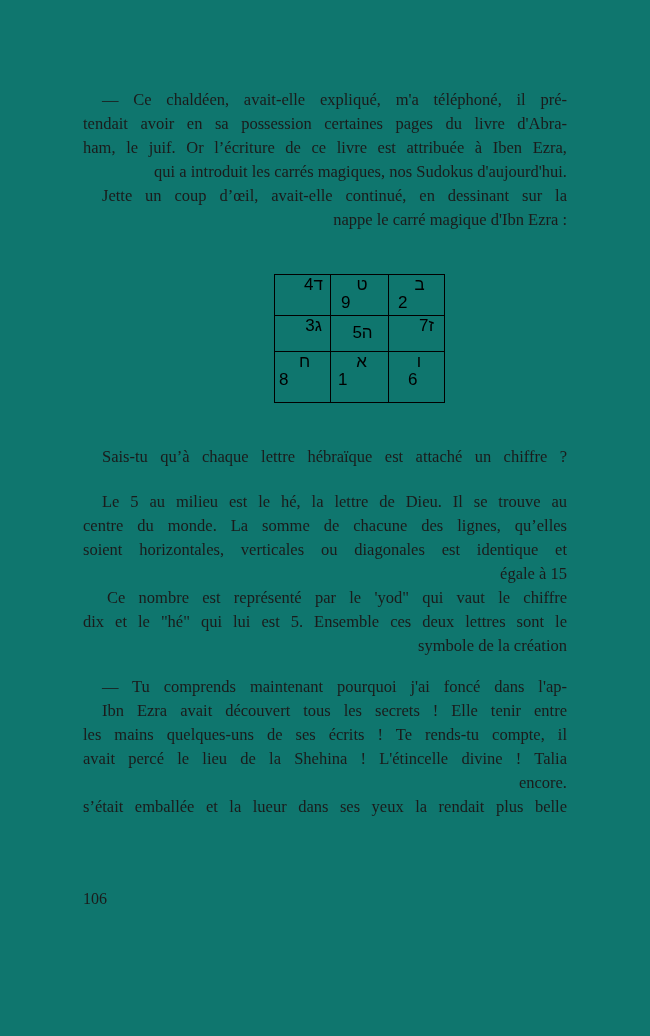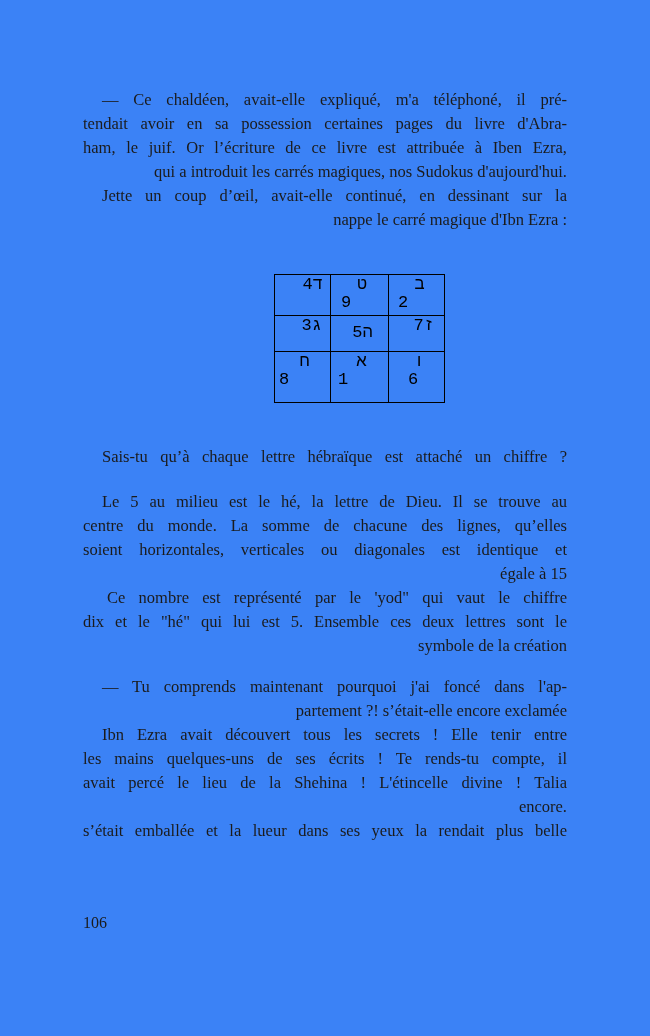--- a/index.html
+++ b/index.html
@@ -1,19 +1,19 @@
 <!DOCTYPE html>
 <html lang="fr"><head>
 <meta charset="utf-8">
 <style>
   html,body{margin:0;padding:0;background:#ffffff;}
   .page{
     position:relative;
     width:650px;height:1036px;
-    background:#3b82f6;
+    background:#0f766e;
     overflow:hidden;
     font-family:"Liberation Serif","DejaVu Serif",serif;
     color:#1b1b1b;
   }
   .content{
     position:absolute;
     left:83px;top:88px;width:484px;
   }
   .para{margin:0;padding:0;}
   .line{
@@ -22,21 +22,21 @@
     white-space:normal;
   }
   .j{text-align:justify;text-align-last:justify;}
   .l{text-align:right;}
   .ind{text-indent:19px;}
   .ind2{text-indent:24px;}
 
   .m-table-wrap{margin-top:42px;margin-left:191px;}
   table.m-square{
     border-collapse:collapse;
-    font-family:Liberation Mono, monospace;
+    font-family:Liberation Sans, sans-serif;
     font-size:17px;
     color:#000;
   }
   table.m-square td{
     border:1.2px solid #000;
     padding:0;
     vertical-align:top;
   }
   .cw1{width:55px;} .cw2{width:57px;} .cw3{width:55px;}
   .rh1 td{height:40px;} .rh2 td{height:35px;} .rh3 td{height:50px;}
@@ -137,21 +137,20 @@
     </div>
 
     <div class="para">
       <div class="line j ind2">Ce nombre est représenté par le 'yod" qui vaut le chiffre</div>
       <div class="line j">dix et le "hé" qui lui est 5. Ensemble ces deux lettres sont le</div>
       <div class="line l">symbole de la création</div>
     </div>
 
     <div class="para spacer-p6">
       <div class="line j ind">— Tu comprends maintenant pourquoi j'ai foncé dans l'ap-</div>
-      <div class="line l">partement ?! s’était-elle encore exclamée</div>
     </div>
 
     <div class="para">
       <div class="line j ind">Ibn Ezra avait découvert tous les secrets ! Elle tenir entre</div>
       <div class="line j">les mains quelques-uns de ses écrits ! Te rends-tu compte, il</div>
       <div class="line j">avait percé le lieu de la Shehina ! L'étincelle divine ! Talia</div>
       <div class="line l">encore.</div>
       <div class="line j">s’était emballée et la lueur dans ses yeux la rendait plus belle</div>
     </div>
 

